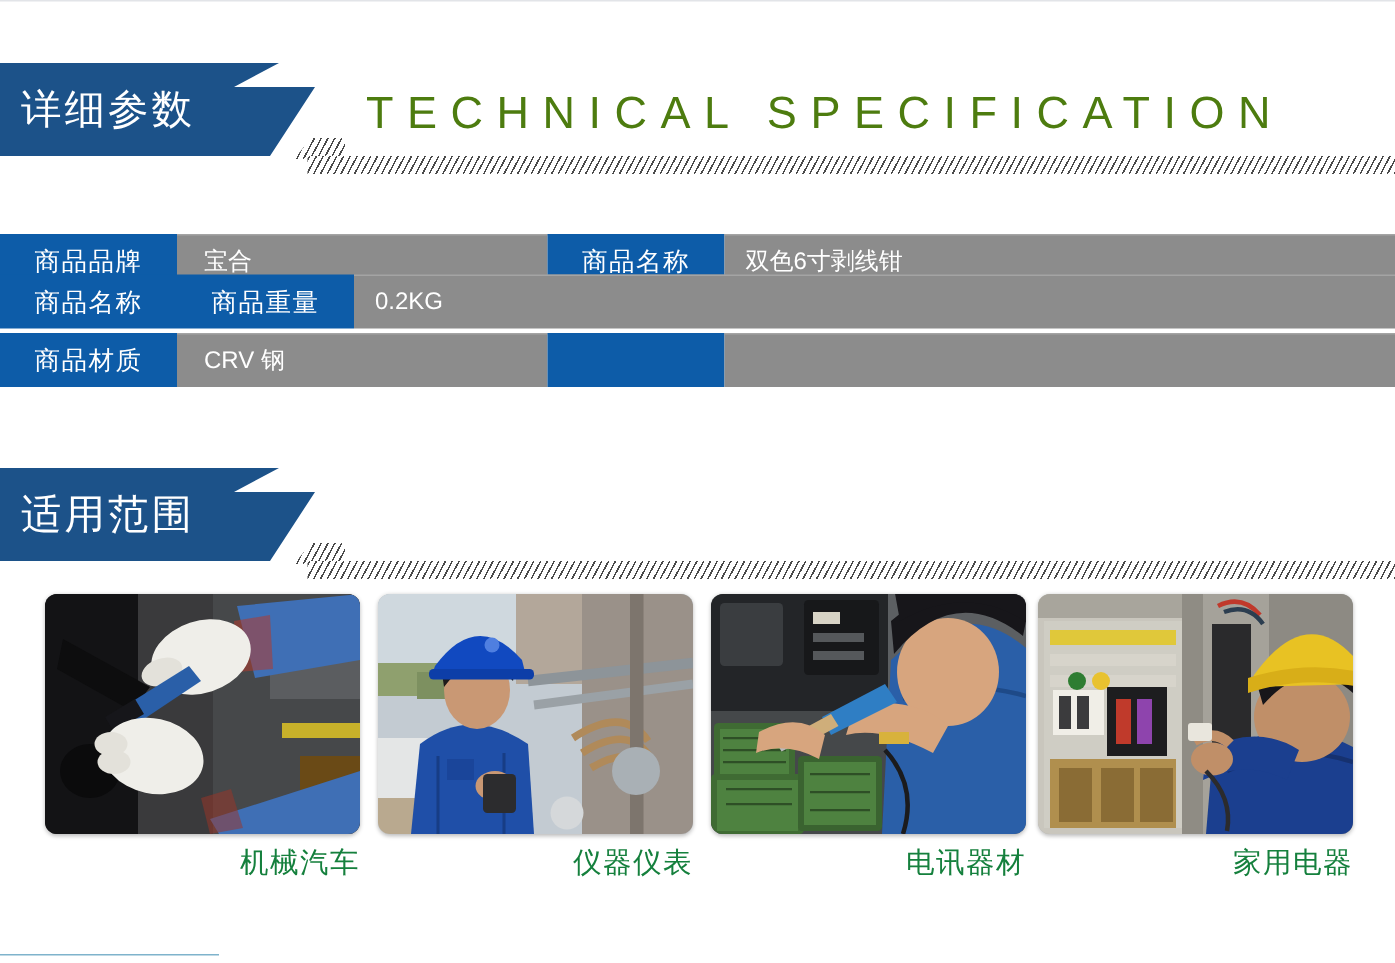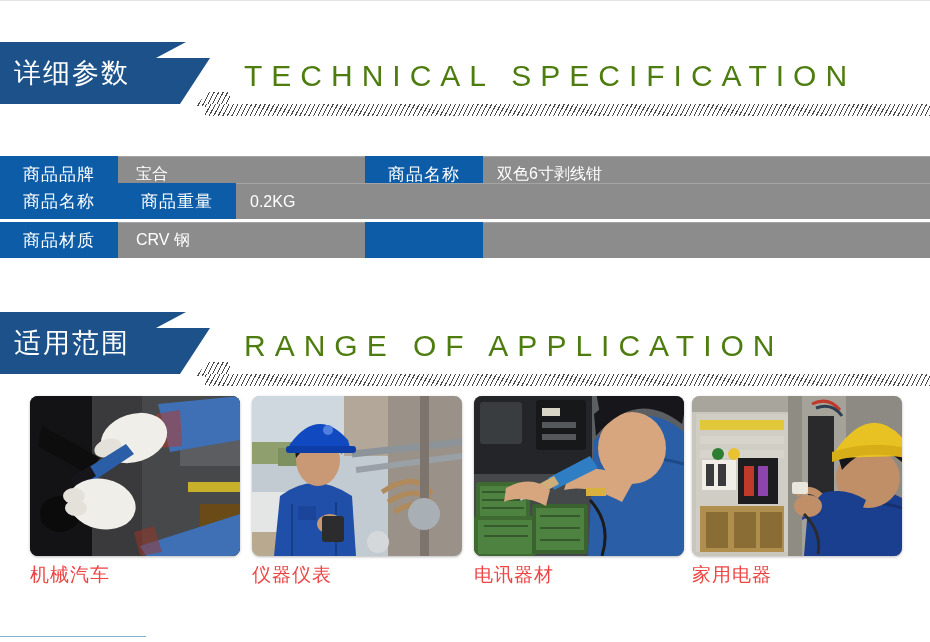--- a/index.html
+++ b/index.html
@@ -132,22 +132,22 @@
   .pc3 { left: 692px; }
 
   .photo-card svg { display: block; width: 210px; height: 160px; }
 
   .captions {
     position: absolute; left: 0; top: 562px;
     width: 930px; height: 40px;
   }
   .caption {
     position: absolute; top: 0;
-    width: 210px; text-align: left;
-    font-size: 19px; color: #ef4444;
+    width: 210px; text-align: right;
+    font-size: 19px; color: #15803d;
     letter-spacing: 1px;
   }
   .cp0 { left: 30px; }
   .cp1 { left: 252px; }
   .cp2 { left: 474px; }
   .cp3 { left: 692px; }
 
   .bottom-rule {
     position: absolute; left: 0; top: 636px;
     width: 146px; height: 1px;
@@ -203,21 +203,20 @@
   <div class="section-head sh-range">
 
     <div class="banner-shape">
       <svg width="240" height="64" viewBox="0 0 240 64" xmlns="http://www.w3.org/2000/svg">
         <polygon points="0,0 186,0 156,16 210,16 180,62 0,62" fill="#1c5289"></polygon>
       </svg>
     </div>
 
     <div class="banner-label">适用范围</div>
 
-    <div class="eng-title eng-range">RANGE OF APPLICATION</div>
 
     <div class="hatch-wedge"></div>
     <div class="hatch hatch-range"></div>
   </div>
 
   <div class="photos">
 
     <div class="photo-card pc0">
       <svg viewBox="0 0 210 160" xmlns="http://www.w3.org/2000/svg">
         <rect width="210" height="160" fill="#2b2b2d"></rect>

